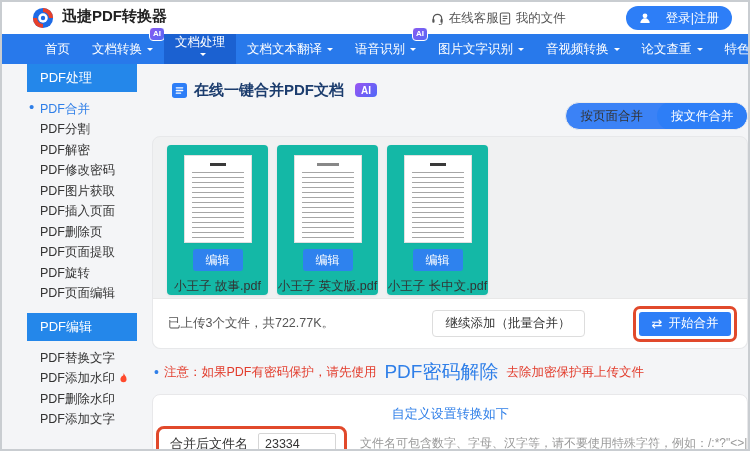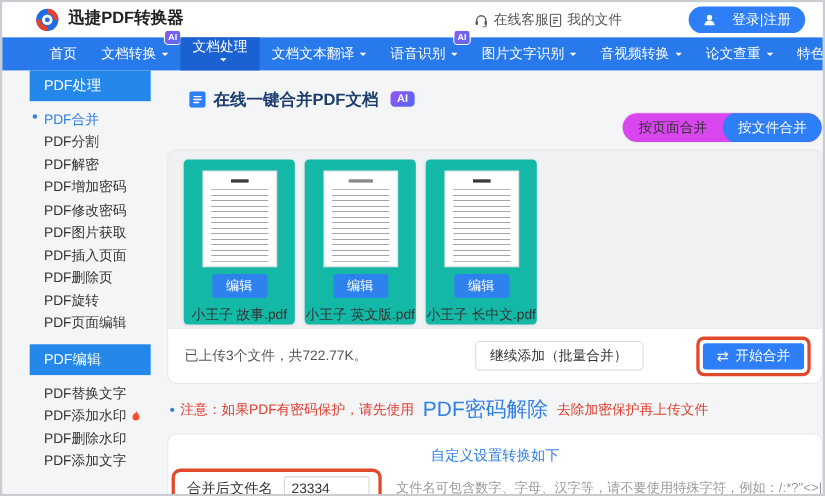--- a/index.html
+++ b/index.html
@@ -35,21 +35,21 @@
   .side-item.active { color:var(--link,#2F7FE8); }
   .side-dot { position:absolute; left:2px; top:-1px; color:var(--link,#2F7FE8); font-size:15px; }
   .side-flame { margin-left:4px; display:inline-flex; }
 
   
   .main { flex:1; padding:13px 13px 0 15px; position:relative; }
   .title-row { display:flex; align-items:center; gap:7px; height:20px; margin-top:3px;padding-left:20px; }
   .page-title { font-size:15px; color:#1C3D6E; font-weight:bold; }
   .ai-badge { background:linear-gradient(135deg,#9A55F2,#4E68F8); color:#fff; font-size:10px; font-weight:bold; padding:1.5px 6px; border-radius:4px; margin-left:4px; }
 
-  .mode-toggle { position:absolute; top:38px; right:13px; height:28px; background:#d946ef; border:1px solid #ececec; border-radius:15px; display:flex; align-items:center; overflow:hidden; }
+  .mode-toggle { position:absolute; top:38px; right:13px; height:28px; background:#3b82f6; border:1px solid #ececec; border-radius:15px; display:flex; align-items:center; overflow:hidden; }
   .mode-btn { font-size:12.5px; padding:0 14px; height:28px; color:#333; background:transparent; border:none; border-radius:15px; cursor:pointer; font-family:inherit; }
   .mode-btn.active { background:var(--primary,#2D7EF7); color:#fff; }
 
   .upload-card { margin-top:36px; background:#f0f1f2; border:1px solid #e7e8ea; border-radius:8px; height:213px; position:relative; }
   .thumbs { display:flex; gap:9px; padding:8px 0 0 14px; }
   .thumb-card { width:101px; height:150px; background:#14b8a6; border-radius:4px; box-shadow:0 1px 3px rgba(0,0,0,.07); display:flex; flex-direction:column; align-items:center; padding-top:11px; }
   .preview { width:66px; height:92px; background:#fff; box-shadow:0 0 0 1px #e0e0e0,0 1px 2px rgba(0,0,0,.08); }
   .pv-title { width:16px; height:3px; background:#3a3a3a; margin:7px auto 6px; }
   .thumb-card:nth-child(2) .pv-title { width:22px; height:2.5px; background:#888; }
   .pv-lines { margin:0 7px; height:66px; background:repeating-linear-gradient(to bottom,#a6a6a6 0 1px,transparent 1px 5px); }
@@ -174,33 +174,33 @@
             <span class="side-dot">•</span>
             <span>PDF合并</span>
           </div>
           <div class="side-item">
             <span>PDF分割</span>
           </div>
           <div class="side-item">
             <span>PDF解密</span>
           </div>
           <div class="side-item">
-            <span>PDF增加密码</span>
-          </div>
-          <div class="side-item">
             <span>PDF修改密码</span>
           </div>
           <div class="side-item">
             <span>PDF图片获取</span>
           </div>
           <div class="side-item">
             <span>PDF插入页面</span>
           </div>
           <div class="side-item">
             <span>PDF删除页</span>
+          </div>
+          <div class="side-item">
+            <span>PDF页面提取</span>
           </div>
           <div class="side-item">
             <span>PDF旋转</span>
           </div>
           <div class="side-item">
             <span>PDF页面编辑</span>
           </div>
         </div>
         <div class="side-header second">PDF编辑</div>
         <div class="side-items">

